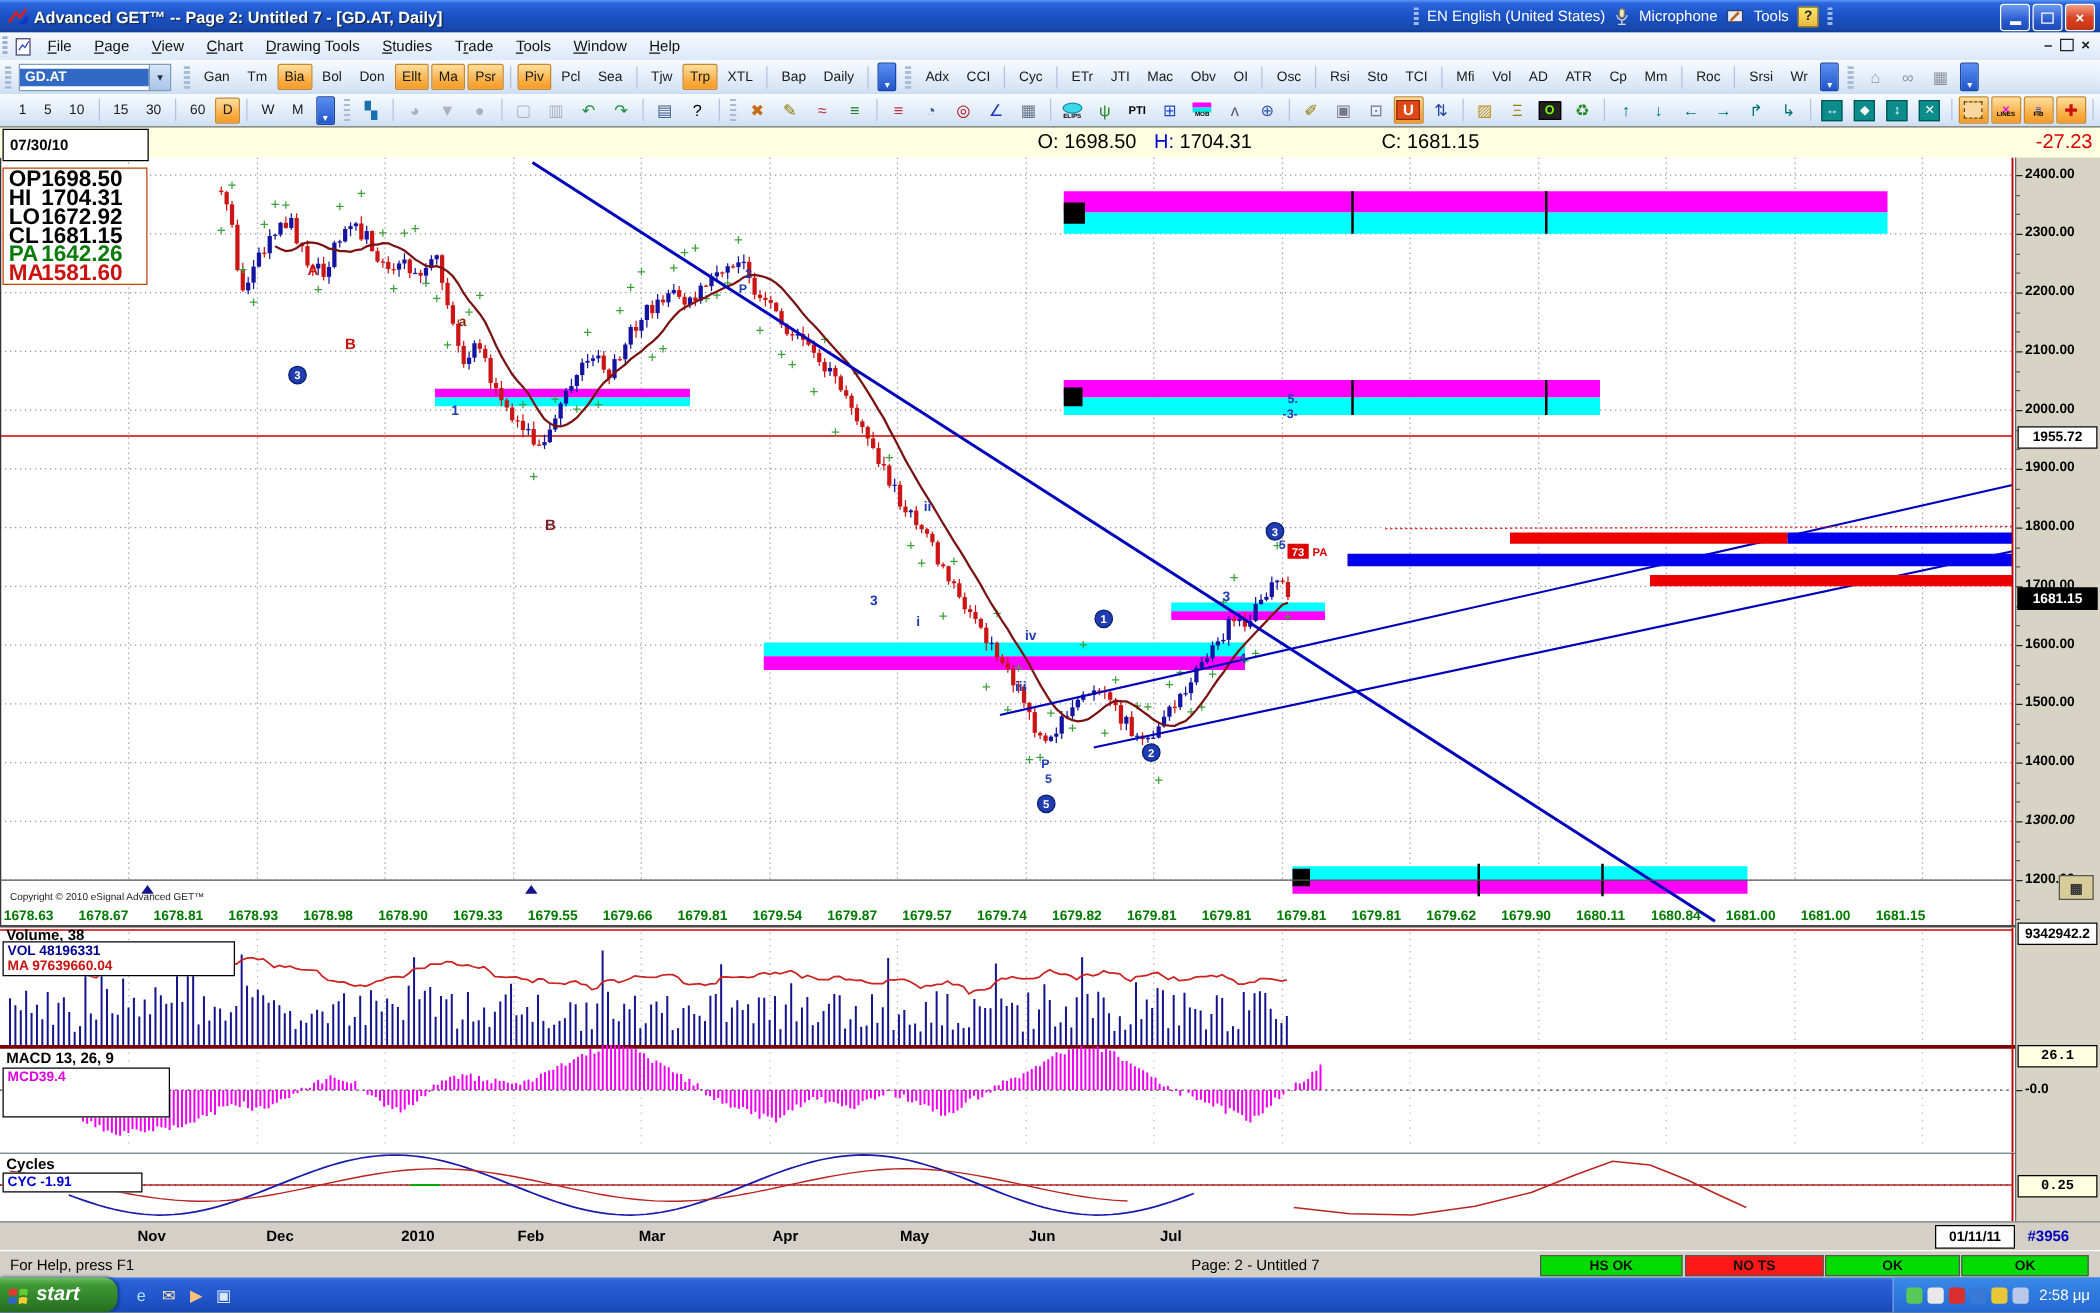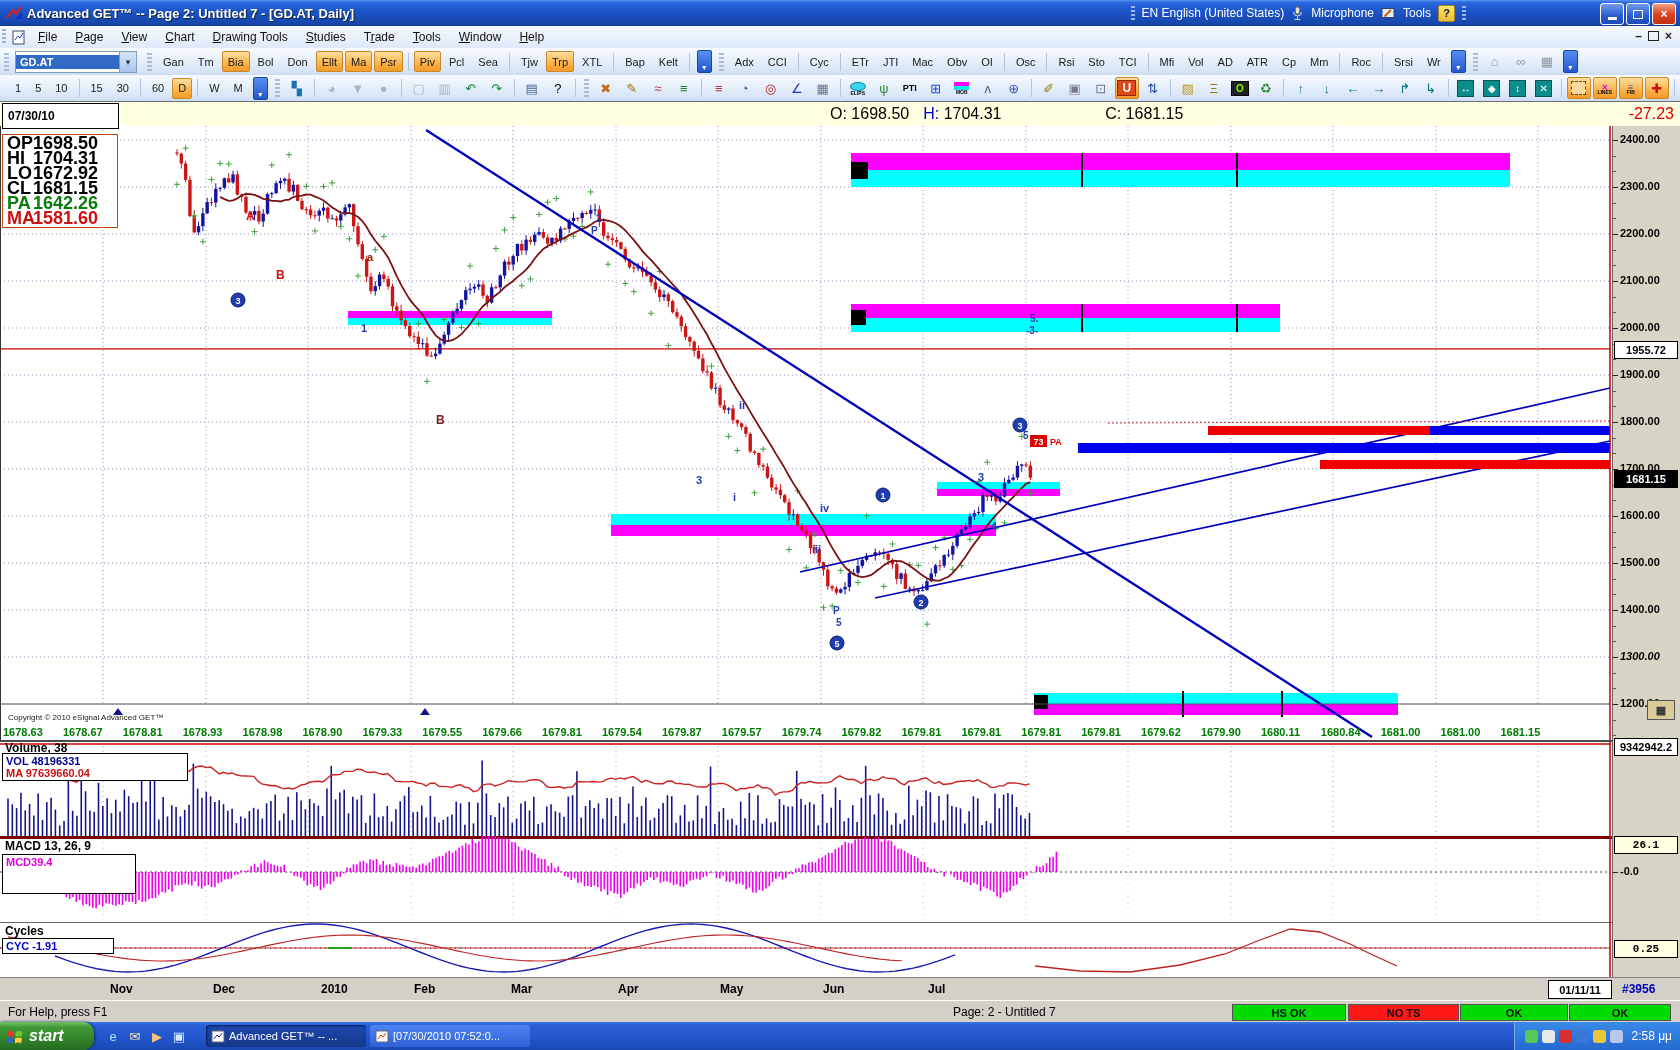--- a/index.html
+++ b/index.html
@@ -186,21 +186,21 @@
         <div class="vsep"></div>
         <div class="tbtn on">Piv</div>
         <div class="tbtn">Pcl</div>
         <div class="tbtn">Sea</div>
         <div class="vsep"></div>
         <div class="tbtn">Tjw</div>
         <div class="tbtn on">Trp</div>
         <div class="tbtn">XTL</div>
         <div class="vsep"></div>
         <div class="tbtn">Bap</div>
-        <div class="tbtn">Kelt</div>
+        <div class="tbtn">Daily</div>
         <div class="vsep"></div>
         <div class="chip">▾</div>
         <div class="grip"></div>
         <div class="tbtn">Adx</div>
         <div class="tbtn">CCI</div>
         <div class="vsep"></div>
         <div class="tbtn">Cyc</div>
         <div class="vsep"></div>
         <div class="tbtn">ETr</div>
         <div class="tbtn">JTI</div>
@@ -1689,36 +1689,20 @@
         <path d="M9 11.5 q4 -2 7 0 l-1 5 q-3 -2 -6 0 z" fill="#fc3"></path>
       </svg>
       <span>start</span>
     </div>
     <div id="qlaunch" style="display:flex;margin-left:8px;">
         <div class="ql" style="color: rgb(174, 226, 255);">e</div>
         <div class="ql" style="color: rgb(255, 233, 168);">✉</div>
         <div class="ql" style="color: rgb(255, 194, 122);">▶</div>
         <div class="ql" style="color: rgb(216, 232, 255);">▣</div>
       </div>
-    <div id="taskbtns" style="display:flex;margin-left:14px;">
-        <div class="taskbtn active">
-          <svg width="14" height="13" viewBox="0 0 14 13">
-            <rect x="1" y="1" width="12" height="11" fill="#fff" stroke="#667"></rect>
-            <path d="M3 9 l3 -4 l2 2 l3 -4" stroke="#22c" fill="none"></path>
-          </svg>
-          <span>Advanced GET™ -- ...</span>
-        </div>
-        <div class="taskbtn">
-          <svg width="14" height="13" viewBox="0 0 14 13">
-            <rect x="1" y="1" width="12" height="11" fill="#fff" stroke="#667"></rect>
-            <path d="M3 9 l3 -4 l2 2 l3 -4" stroke="#c30" fill="none"></path>
-          </svg>
-          <span>[07/30/2010 07:52:0...</span>
-        </div>
-      </div>
     <div id="tray">
       <span id="trayicons" style="display:flex;gap:4px;">
           <span class="trayic" style="background: rgb(88, 200, 88);"></span>
           <span class="trayic" style="background: rgb(232, 232, 232);"></span>
           <span class="trayic" style="background: rgb(216, 48, 48);"></span>
           <span class="trayic" style="background: rgb(56, 120, 216);"></span>
           <span class="trayic" style="background: rgb(232, 200, 56);"></span>
           <span class="trayic" style="background: rgb(184, 200, 232);"></span>
         </span>
       <span id="clock">2:58 μμ</span>

